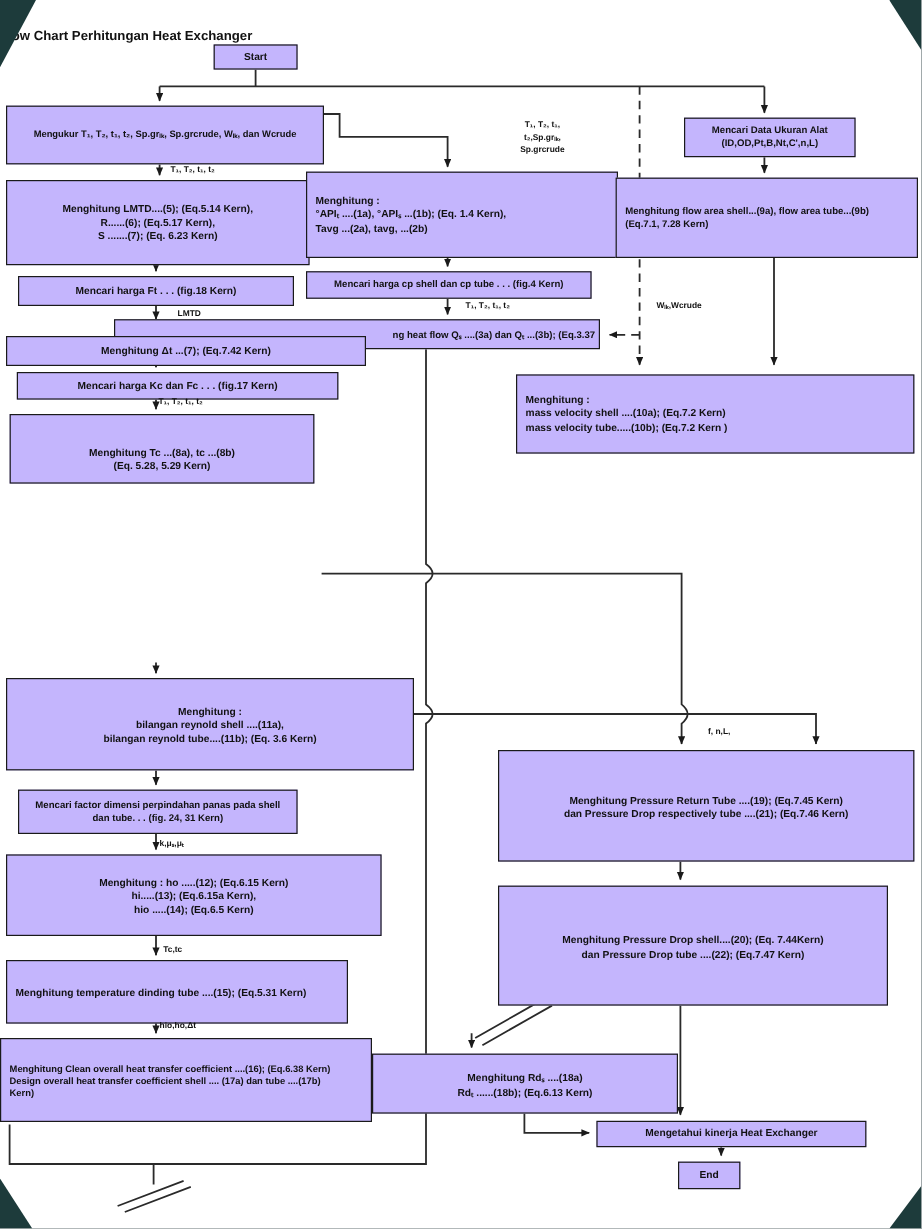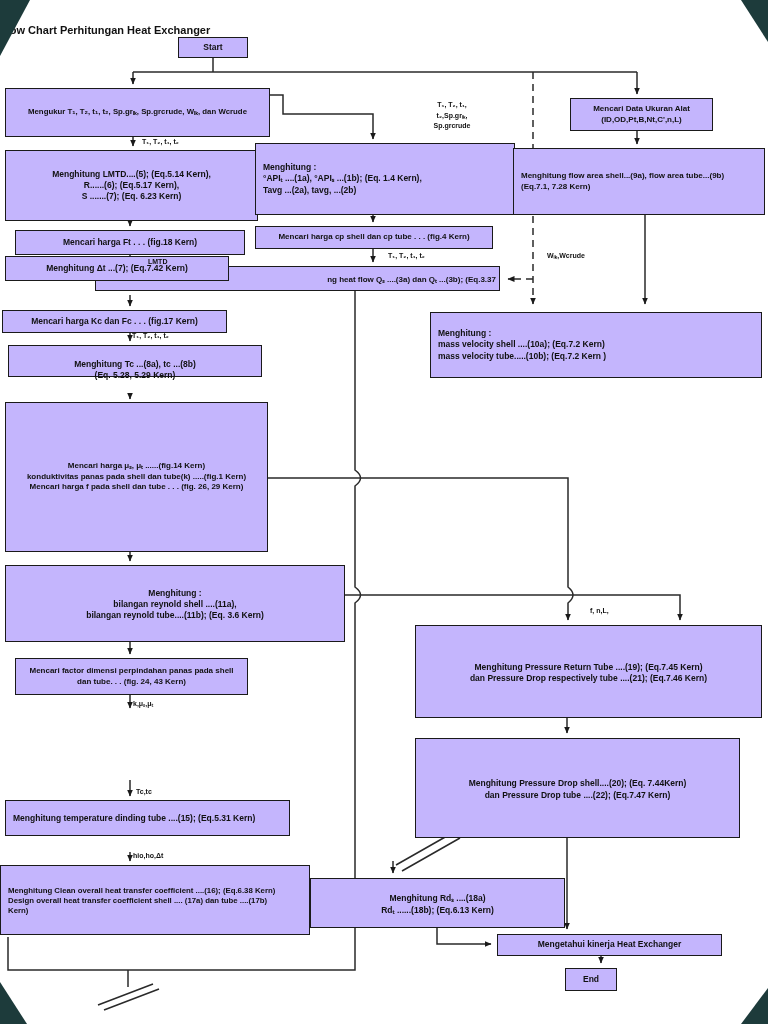--- a/index.html
+++ b/index.html
@@ -109,58 +109,58 @@
   </div>
 
   <div class="node" style="left:255px;top:226px;width:238px;height:23px">
     <span class="fs8">Mencari harga cp shell dan cp tube . . . (fig.4 Kern)</span>
   </div>
 
   <div class="node z1" style="left:95px;top:266px;width:405px;height:25px;align-items:flex-end;text-align:left;padding-left:197px">
     <span class="fs8" style="margin-top:3px">ng heat flow Qₛ ....(3a) dan Qₜ ...(3b); (Eq.3.37</span>
   </div>
 
-  <div class="node z3" style="left:5px;top:256px;width:224px;height:25px">
+  <div class="node z3" style="left:5px;top:280px;width:300px;height:25px">
     <span>Menghitung Δt ...(7); (Eq.7.42 Kern)</span>
   </div>
 
-  <div class="node" style="left:2px;top:310px;width:225px;height:23px">
+  <div class="node" style="left:14px;top:310px;width:268px;height:23px">
     <span>Mencari harga Kc dan Fc . . . (fig.17 Kern)</span>
   </div>
 
   <div class="node top left" style="left:430px;top:312px;width:332px;height:66px">
     <span>Menghitung :</span>
     <span>mass velocity shell ....(10a); (Eq.7.2 Kern)</span>
     <span>mass velocity tube.....(10b); (Eq.7.2 Kern )</span>
   </div>
 
-  <div class="node top" style="left:8px;top:345px;width:254px;height:32px;padding-top:20px">
+  <div class="node top" style="left:8px;top:345px;width:254px;height:58px;padding-top:20px">
     <span>Menghitung Tc ...(8a), tc ...(8b)</span>
     <span>(Eq. 5.28, 5.29 Kern)</span>
   </div>
 
-  <div class="node top fs8" style="left:5px;top:402px;width:263px;height:150px">
-    <span>Mencari harga μₛ, μₜ ......(fig.14 Kern)</span>
-    <span>konduktivitas panas pada shell dan tube(k) .....(fig.1 Kern)</span>
-    <span>Mencari harga f pada shell dan tube . . . (fig. 26, 29 Kern)</span>
-  </div>
 
   <div class="node top" style="left:5px;top:565px;width:340px;height:77px;padding-top:4px">
     <span>Menghitung :</span>
     <span>bilangan reynold shell ....(11a),</span>
     <span>bilangan reynold tube....(11b); (Eq. 3.6 Kern)</span>
   </div>
 
   <div class="node fs8" style="left:15px;top:658px;width:233px;height:37px">
     <span>Mencari factor dimensi perpindahan panas pada shell</span>
-    <span>dan tube. . . (fig. 24, 43 Kern)</span>
-  </div>
-
-
-  <div class="node top left" style="left:5px;top:800px;width:285px;height:36px;padding-top:4px">
+    <span>dan tube. . . (fig. 24, 31 Kern)</span>
+  </div>
+
+  <div class="node top" style="left:5px;top:712px;width:313px;height:68px;padding-top:4px">
+    <span>Menghitung : ho .....(12); (Eq.6.15 Kern)</span>
+    <span>hi.....(13); (Eq.6.15a Kern),</span>
+    <span>hio .....(14); (Eq.6.5 Kern)</span>
+  </div>
+
+  <div class="node top left" style="left:5px;top:800px;width:285px;height:53px;padding-top:4px">
     <span>Menghitung temperature dinding tube ....(15); (Eq.5.31 Kern)</span>
   </div>
 
   <div class="node top left fs78" style="left:0px;top:865px;width:310px;height:70px;padding-top:4px">
     <span>Menghitung Clean overall heat transfer coefficient ....(16); (Eq.6.38 Kern)</span>
     <span>Design overall heat transfer coefficient shell .... (17a) dan tube ....(17b)</span>
     <span>Kern)</span>
   </div>
 
   <div class="node top" style="left:310px;top:878px;width:255px;height:50px;padding-top:5px">

